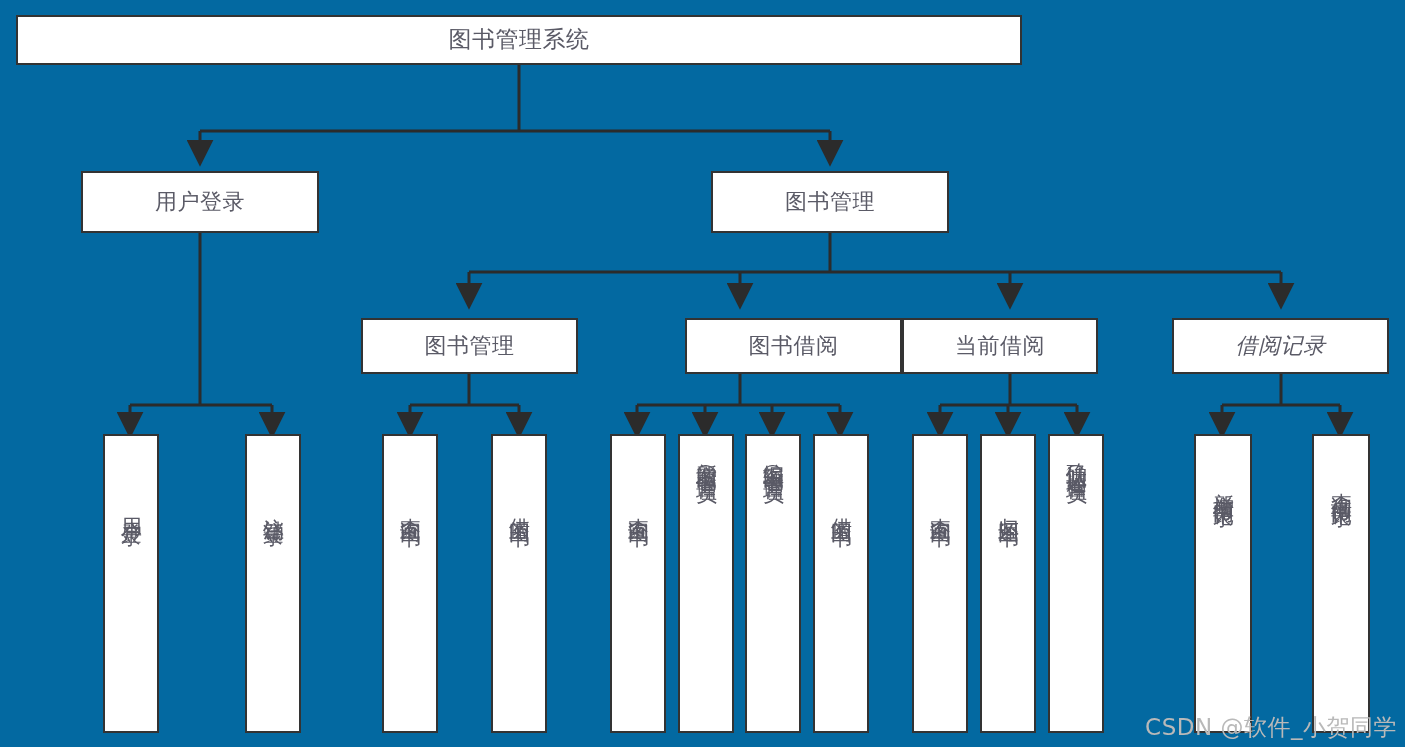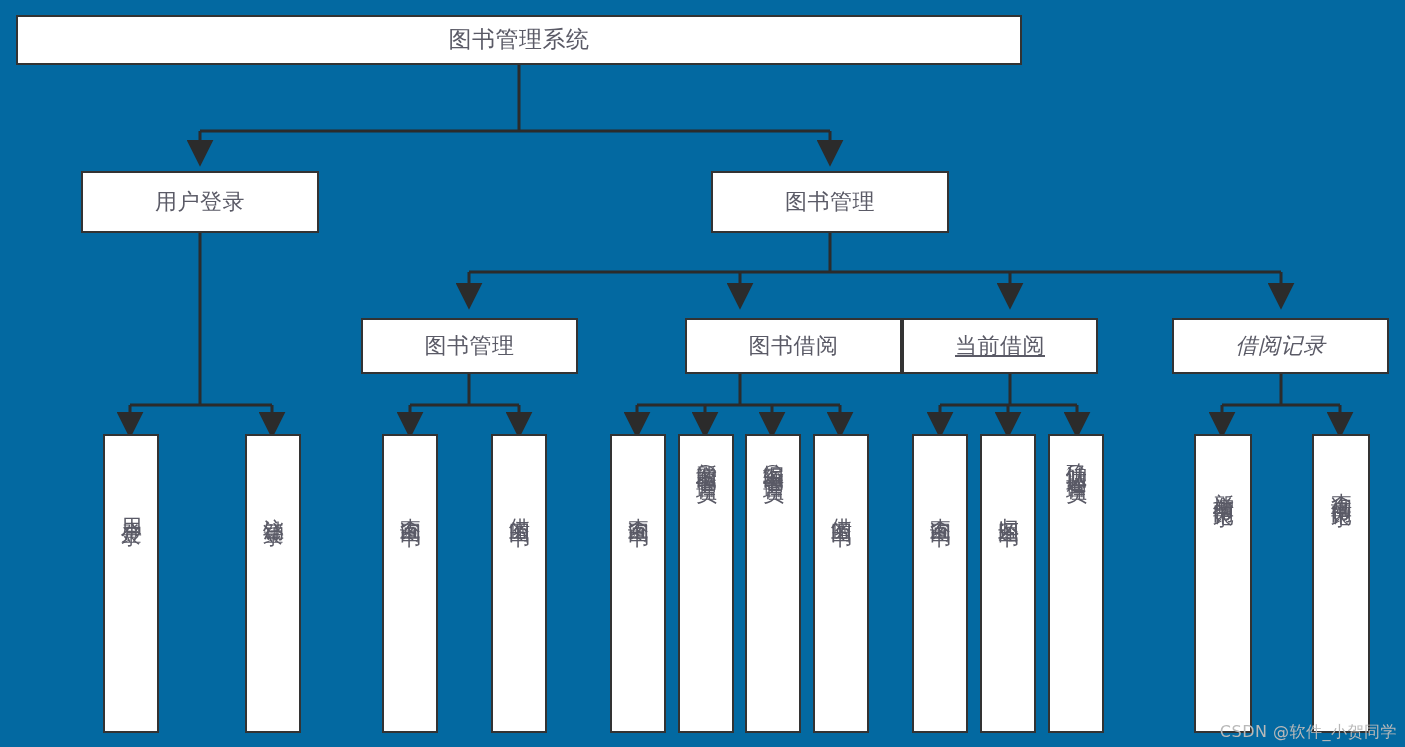--- a/index.html
+++ b/index.html
@@ -69,21 +69,21 @@
   .node.vert.mid2 .label {
     margin-top: 30px;
   }
   .node.vert.top .label {
     margin-top: 0px;
   }
   .watermark {
     position: absolute;
     right: 8px;
     bottom: 4px;
-    font-size: 16px;
+    font-size: 23px;
     color: #b9b9b9;
     letter-spacing: 0.5px;
     white-space: nowrap;
   }
 </style>
 </head>
 <body>
 
 <div id="canvas">
 
@@ -150,21 +150,21 @@
   </div>
 
   <div class="node horiz" style="left:361px; top:318px; width:217px; height:56px;">
     <span class="label">图书管理</span>
   </div>
 
   <div class="node horiz" style="left:658px; top:318px; width:217px; height:56px;margin-left:27px;">
     <span class="label">图书借阅</span>
   </div>
 
-  <div class="node horiz" style="left:902px; top:318px; width:196px; height:56px;text-decoration:underline;">
+  <div class="node horiz" style="left:902px; top:318px; width:196px; height:56px;">
     <span class="label">当前借阅</span>
   </div>
 
   <div class="node horiz" style="left:1172px; top:318px; width:217px; height:56px;font-style:italic;">
     <span class="label">借阅记录</span>
   </div>
 
   <div class="node vert mid" style="left:103px; top:434px; width:56px; height:299px;">
     <span class="label">用户登录</span>
   </div>

